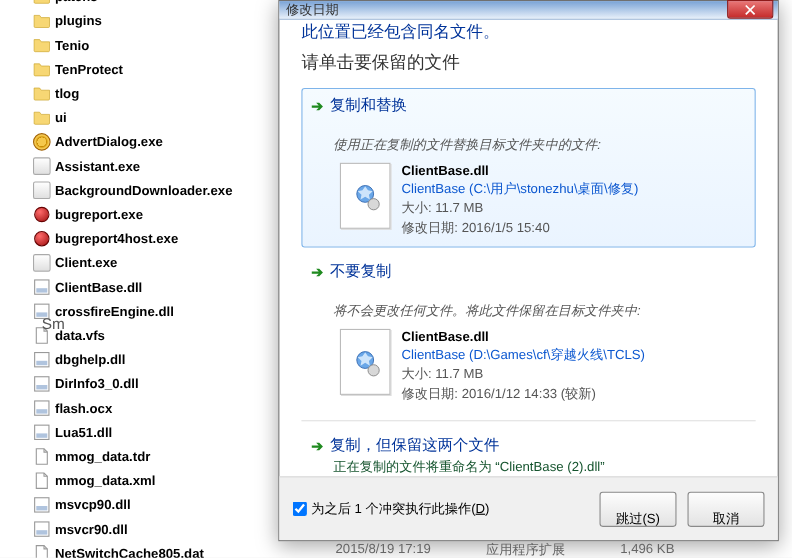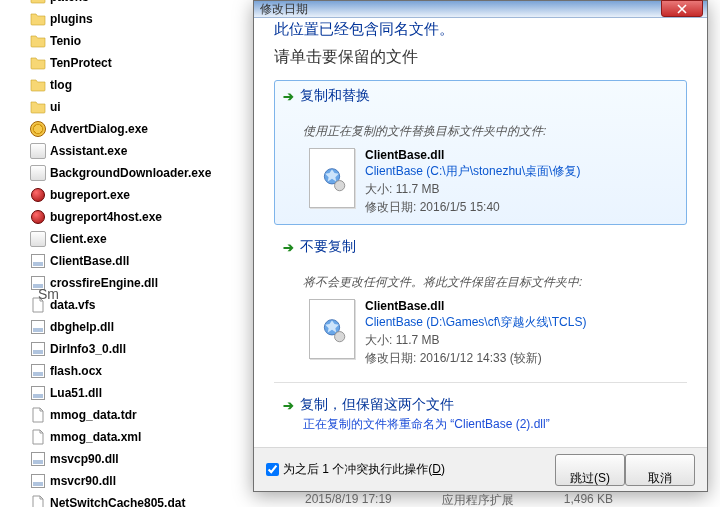--- a/index.html
+++ b/index.html
@@ -39,23 +39,23 @@
     .opt-file { display:flex; gap:10px; margin-left:26px; margin-top:8px; }
     .big-dll-icon { width:46px; height:60px; background:#fff; border:1px solid #bbb; box-shadow:1px 1px 0 #ddd; position:relative; display:flex;align-items:center;justify-content:center;}
     .big-dll-icon svg { width:34px; height:34px; }
     .file-meta { display:flex; flex-direction:column; gap:1px; }
     .file-meta .fname { font-weight:bold; color:#000; }
     .file-meta .fpath { color:#0b57d0; }
     .file-meta .fsize, .file-meta .fdate { color:#555; }
     
     .divider { border-top:1px solid #e0e0e0; margin:6px 0; }
     
-    .opt-keep-sub { margin-left:20px; color:#1d4ed8; margin-top:2px;}
-    
-    .dialog-footer { position:absolute; left:0; right:0; bottom:0; height:44px; background:#f0f0f0; border-top:1px solid #d8d8d8; display:flex; align-items:center; padding:0 12px; }
+    .opt-keep-sub { margin-left:20px; color:#14532d; margin-top:2px;}
+    
+    .dialog-footer { position:absolute; left:0; right:0; bottom:0; height:58px; background:#f0f0f0; border-top:1px solid #d8d8d8; display:flex; align-items:center; padding:0 12px; gap:10px;}
     .dialog-footer .chk { display:flex; align-items:center; gap:4px; }
     .dialog-footer .chk u { text-decoration:underline; }
     .dialog-footer .spacer { flex:1; }
     .btn { min-width:70px; height:22px; border:1px solid #8a8a8a; background:linear-gradient(#fdfdfd,#e3e3e3); border-radius:3px; padding:15px 10px; font-size:12px; cursor:pointer;}
     
     .bottom-row { position:absolute; left:305px; top:492px; font-size:12px; color:#666; display:flex; gap:50px;}
   </style>
 </head>
 <body>
 

